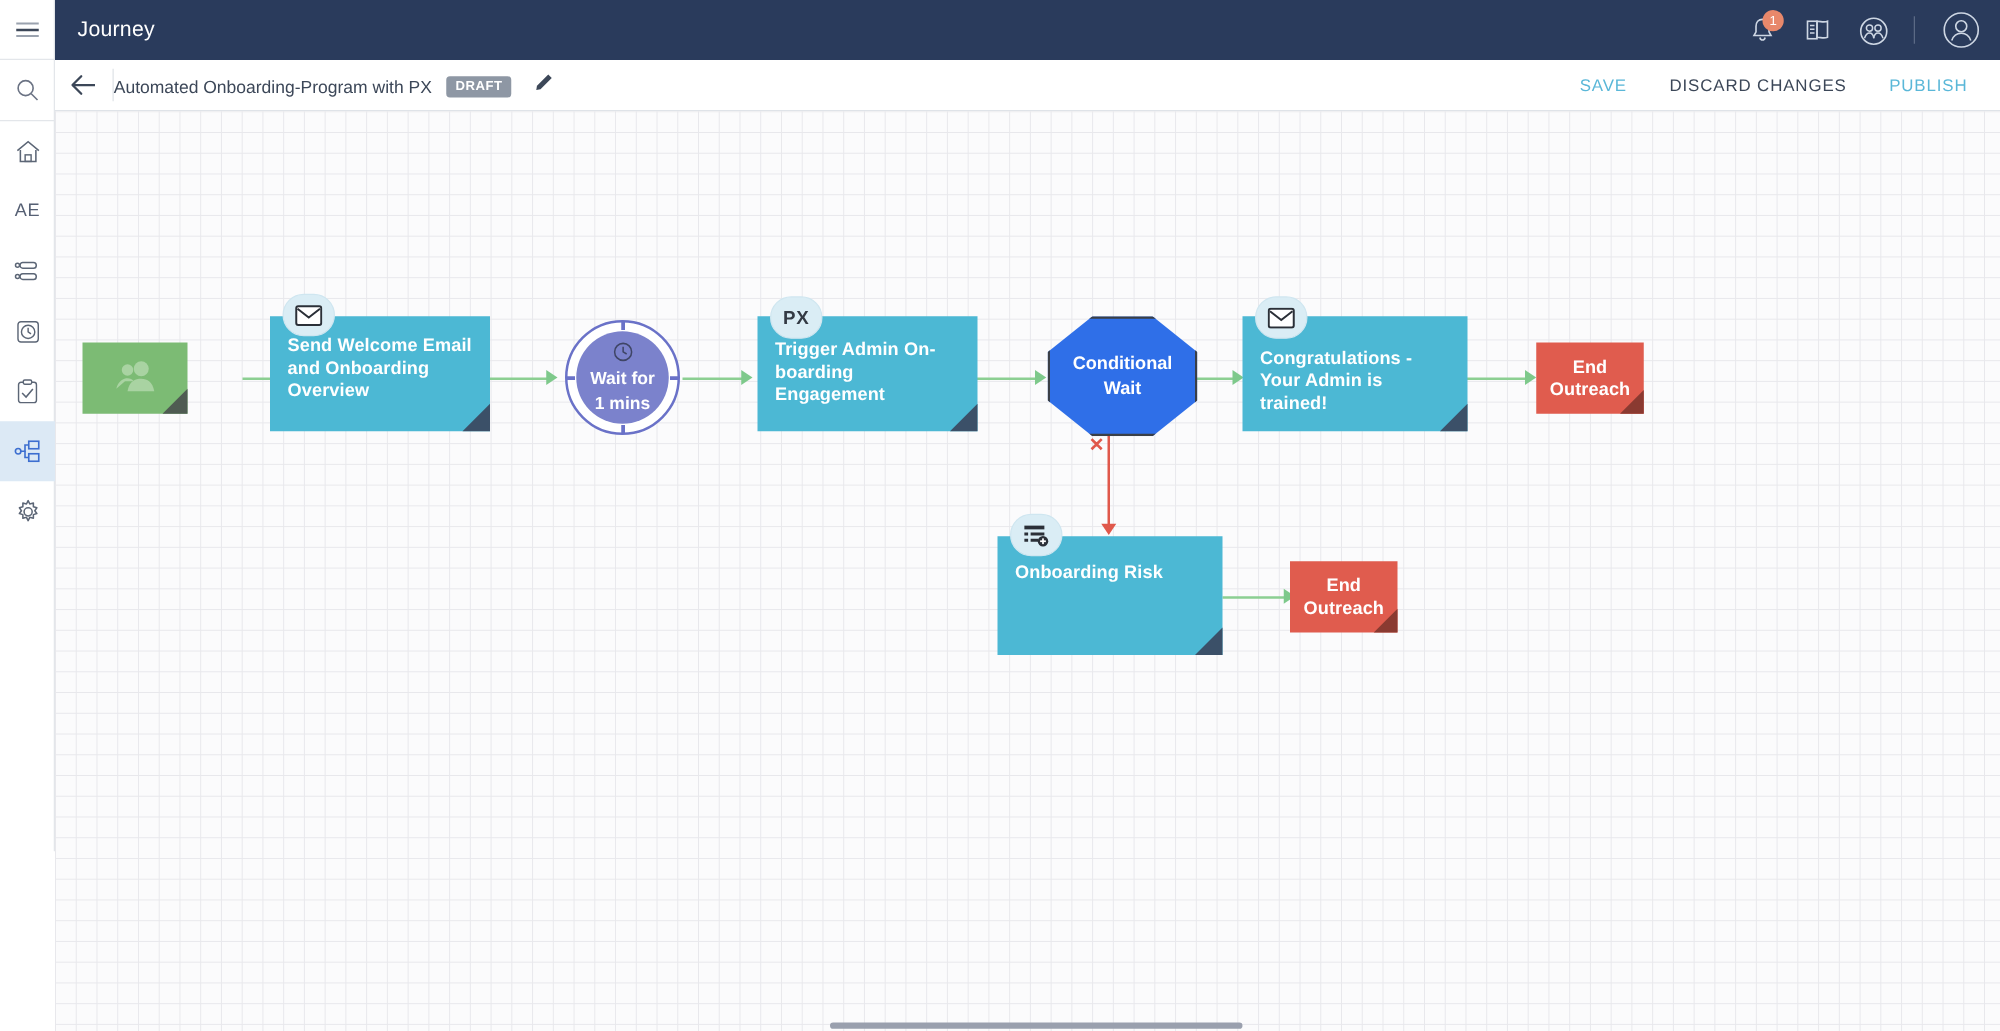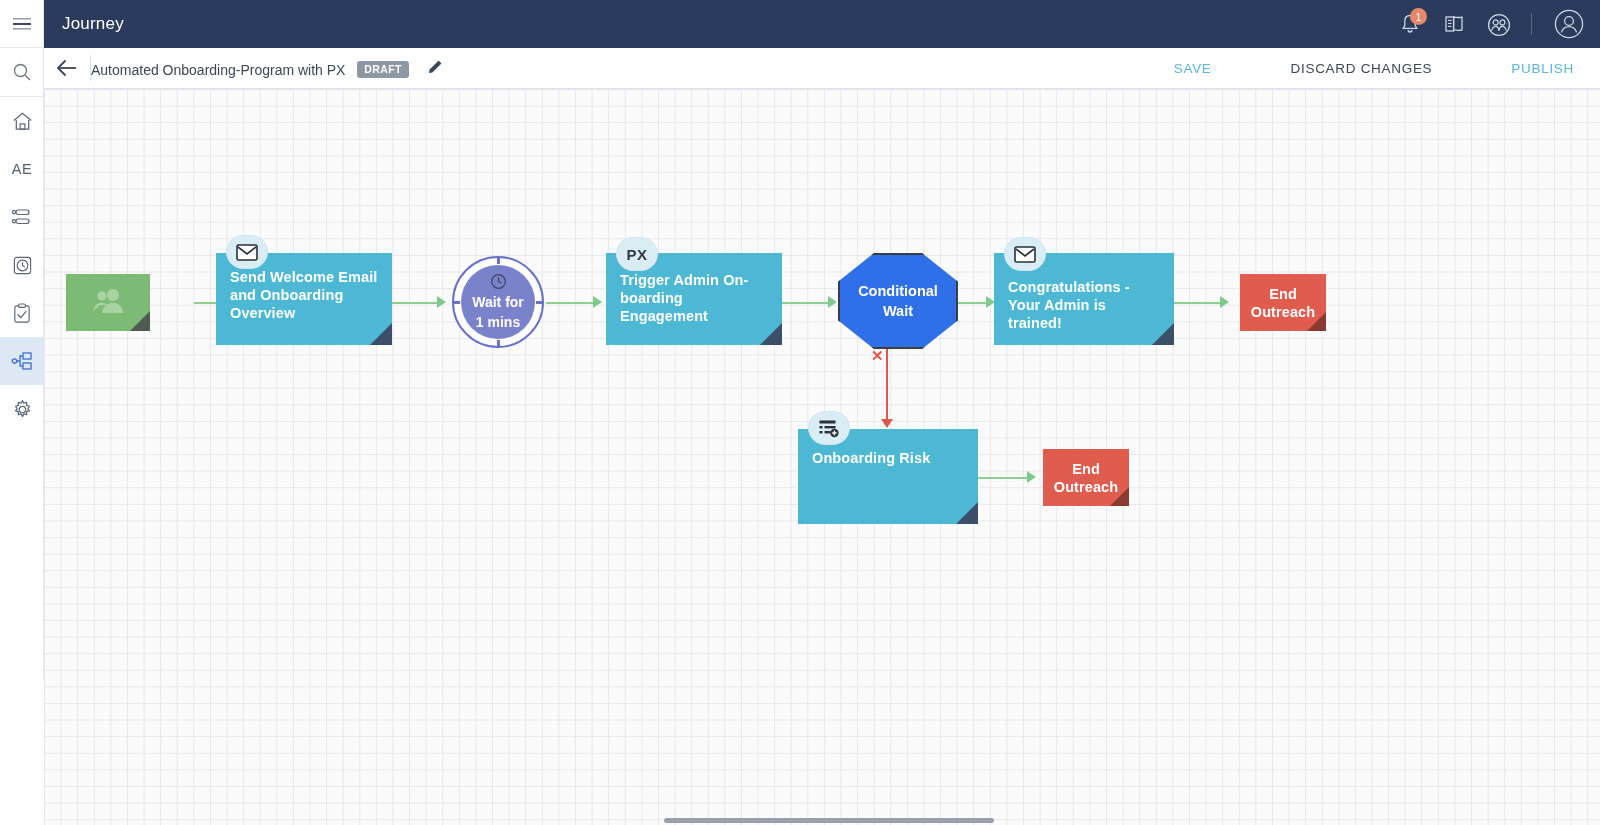--- a/index.html
+++ b/index.html
@@ -69,21 +69,21 @@
   .doc-title { font-size: 14px; color: #3c4758; white-space: nowrap; }
   .draft-badge {
     display: inline-block; background: #8e97a4; color: #fff; font-size: 10.5px;
     font-weight: bold; padding: 2px 7px 3px; border-radius: 3px;
     margin-left: 8px; vertical-align: 2px; letter-spacing: .4px;
   }
   .pencil { margin-left: 14px; cursor: pointer; display: inline-flex; }
   .tb-actions {
     position: absolute; right: 26px; display: flex; align-items: center; gap: 34px;
   }
-  .tb-action { font-size: 13.5px; letter-spacing: .7px; cursor: pointer; margin-left: 45px; }
+  .tb-action { font-size: 13.5px; letter-spacing: .7px; cursor: pointer; }
   .tb-action.accent { color: #5ab7d8; }
   .tb-action.dark { color: #3c4758; }
 
   
   .canvas {
     position: absolute; left: 44px; top: 89px; width: 1556px; height: 736px;
     overflow: hidden;
     background-color: #fbfbfc;
     background-image:
       linear-gradient(to right, #e8e8ec 1px, transparent 1px),
@@ -98,21 +98,21 @@
     position: absolute; color: #ffffff; font-size: 14.5px; font-weight: bold;
     line-height: 18px; letter-spacing: .1px;
   }
   .card .label { position: absolute; left: 14px; right: 12px; }
   .fold {
     position: absolute; right: 0; bottom: 0; width: 0; height: 0;
   }
 
   .card.blue { background: #4cb8d4; }
   .card.green { background: #7cbb74; }
-  .card.red { background: #e05c4e; margin-left: 11px; }
+  .card.red { background: #e05c4e; }
 
   .fold.dark { border-left: 22px solid transparent; border-bottom: 22px solid #3b5068; }
   .fold.darkg { border-left: 22px solid transparent; border-bottom: 22px solid #4f5b52; }
   .fold.darkr { border-left: 19px solid transparent; border-bottom: 19px solid #8a3a31; }
 
   .badge-icon {
     position: absolute; width: 42px; height: 34px; border-radius: 17px;
     background: #daedf5; display: flex; align-items: center; justify-content: center;
     border: 1px solid #cfe6f0;
   }

